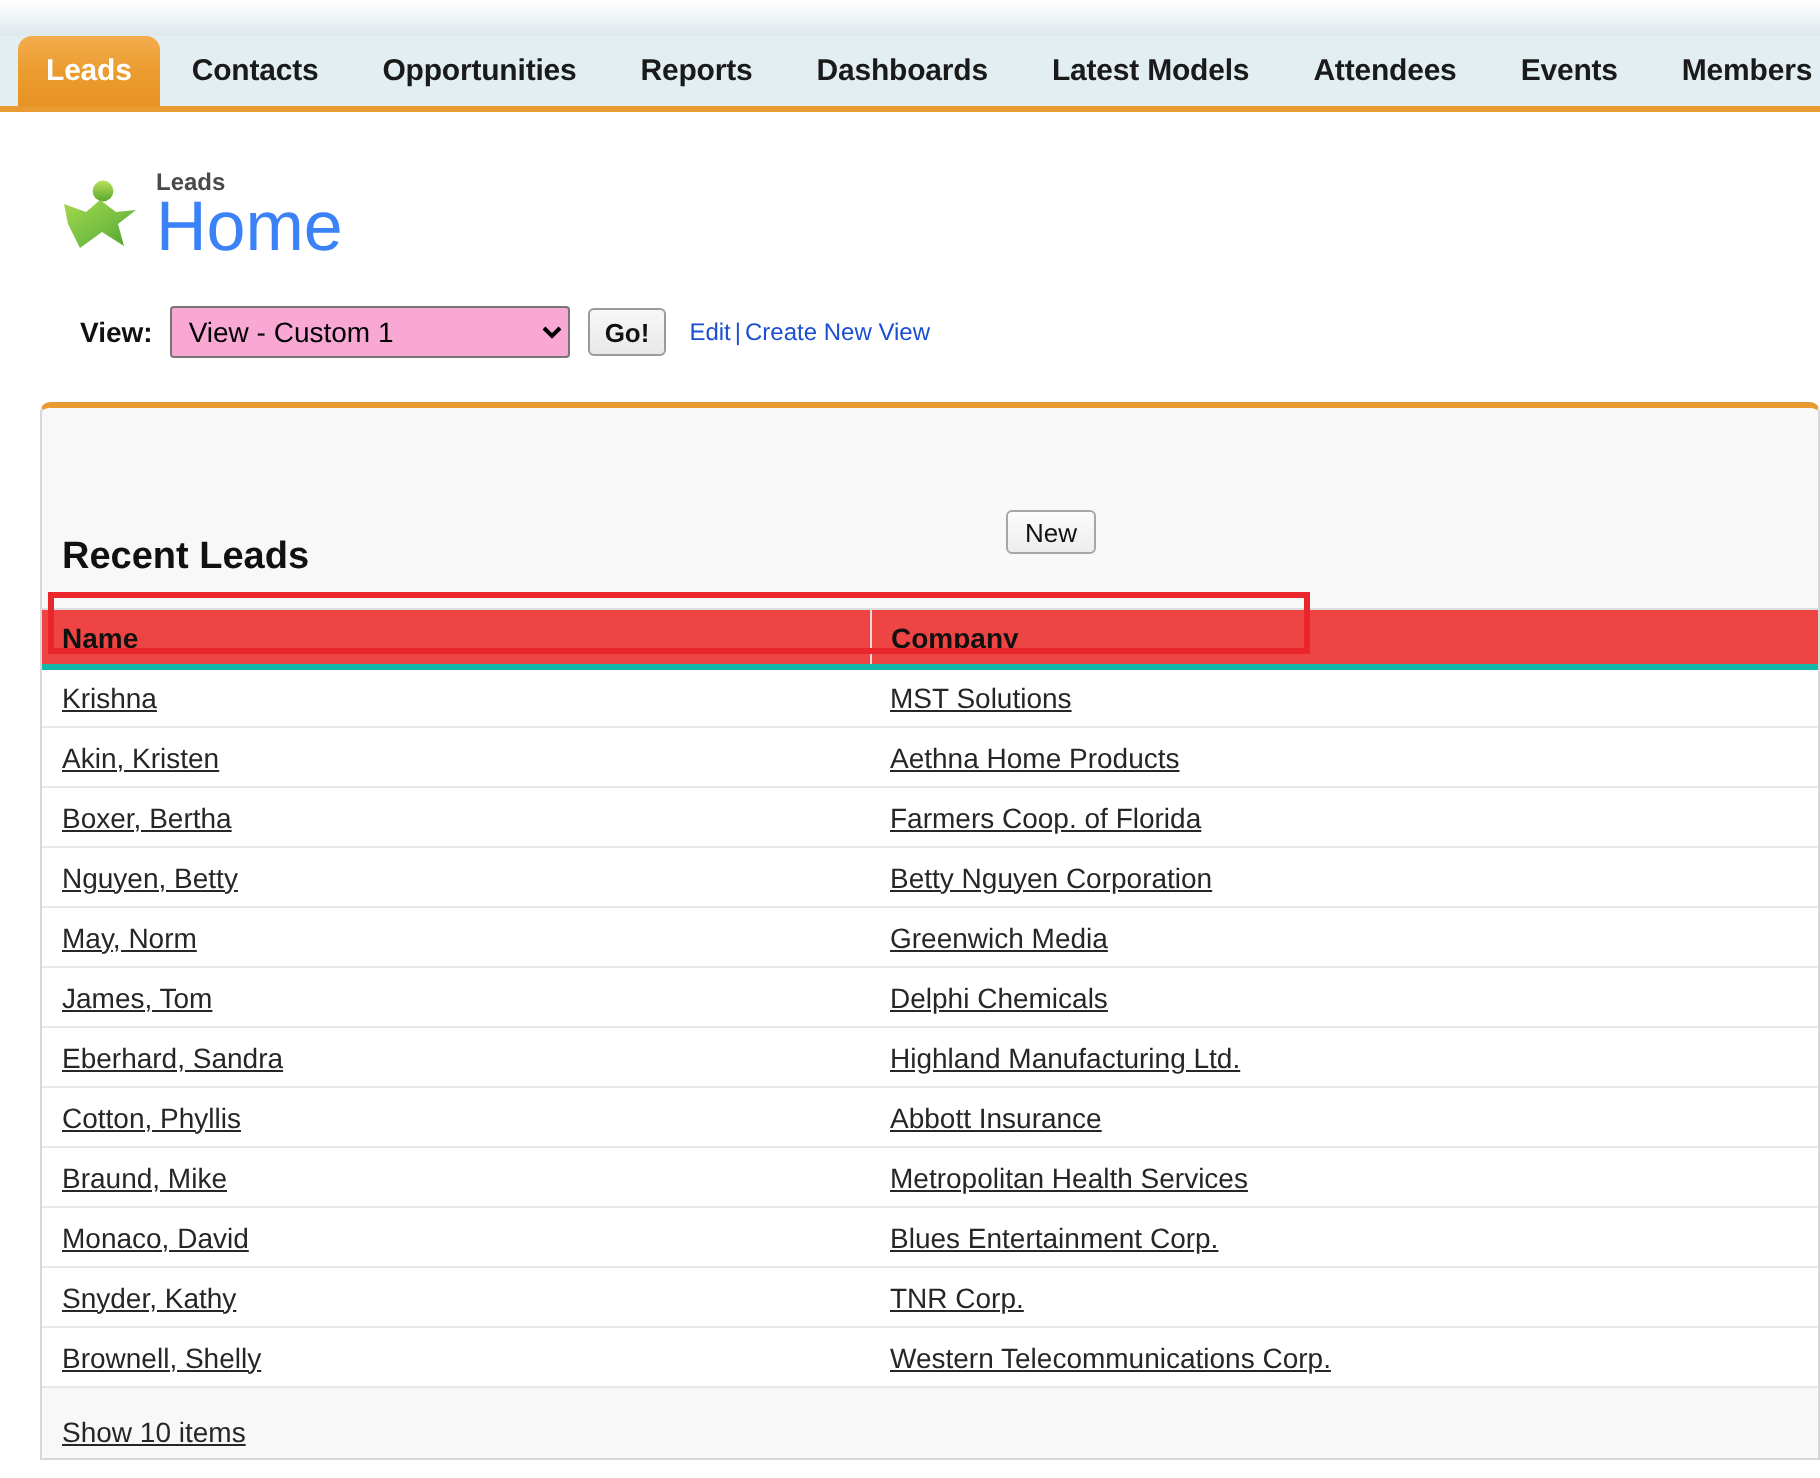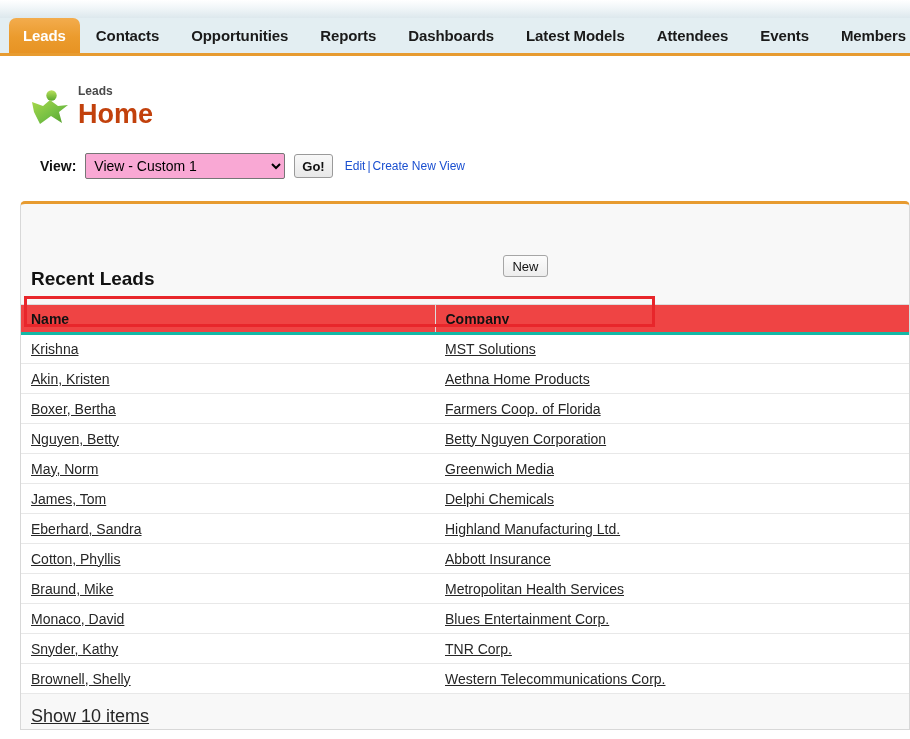--- a/index.html
+++ b/index.html
@@ -81,24 +81,24 @@
     margin-left: 6px;
   }
   .head-kicker {
     font-size: 12px;
     font-weight: bold;
     color: #4a4a4a;
     line-height: 14px;
     margin-bottom: 1px;
   }
   .head-title {
-    font-size: 27px;
-    color: #c2410c;
+    font-size: 35px;
+    color: #3b82f6;
     line-height: 30px;
-    font-weight: bold;
+    font-weight: normal;
   }
 
   
   .viewbar {
     position: absolute;
     left: 40px; top: 153px;
     display: flex;
     align-items: center;
     font-size: 14px;
   }
@@ -241,21 +241,21 @@
   .panel-foot {
     background: #f8f8f8;
     height: 44px;
     padding-left: 10px;
     display: flex;
     align-items: center;
   }
   .panel-foot a {
     color: #262626;
     text-decoration: underline;
-    font-size: 18px;
+    font-size: 14px;
     cursor: pointer;
   }
 </style>
 </head>
 <body>
 
 <div class="top-strip"></div>
 
 <div class="tabbar">
   <div class="tabbar-inner" id="tabbar-inner">

